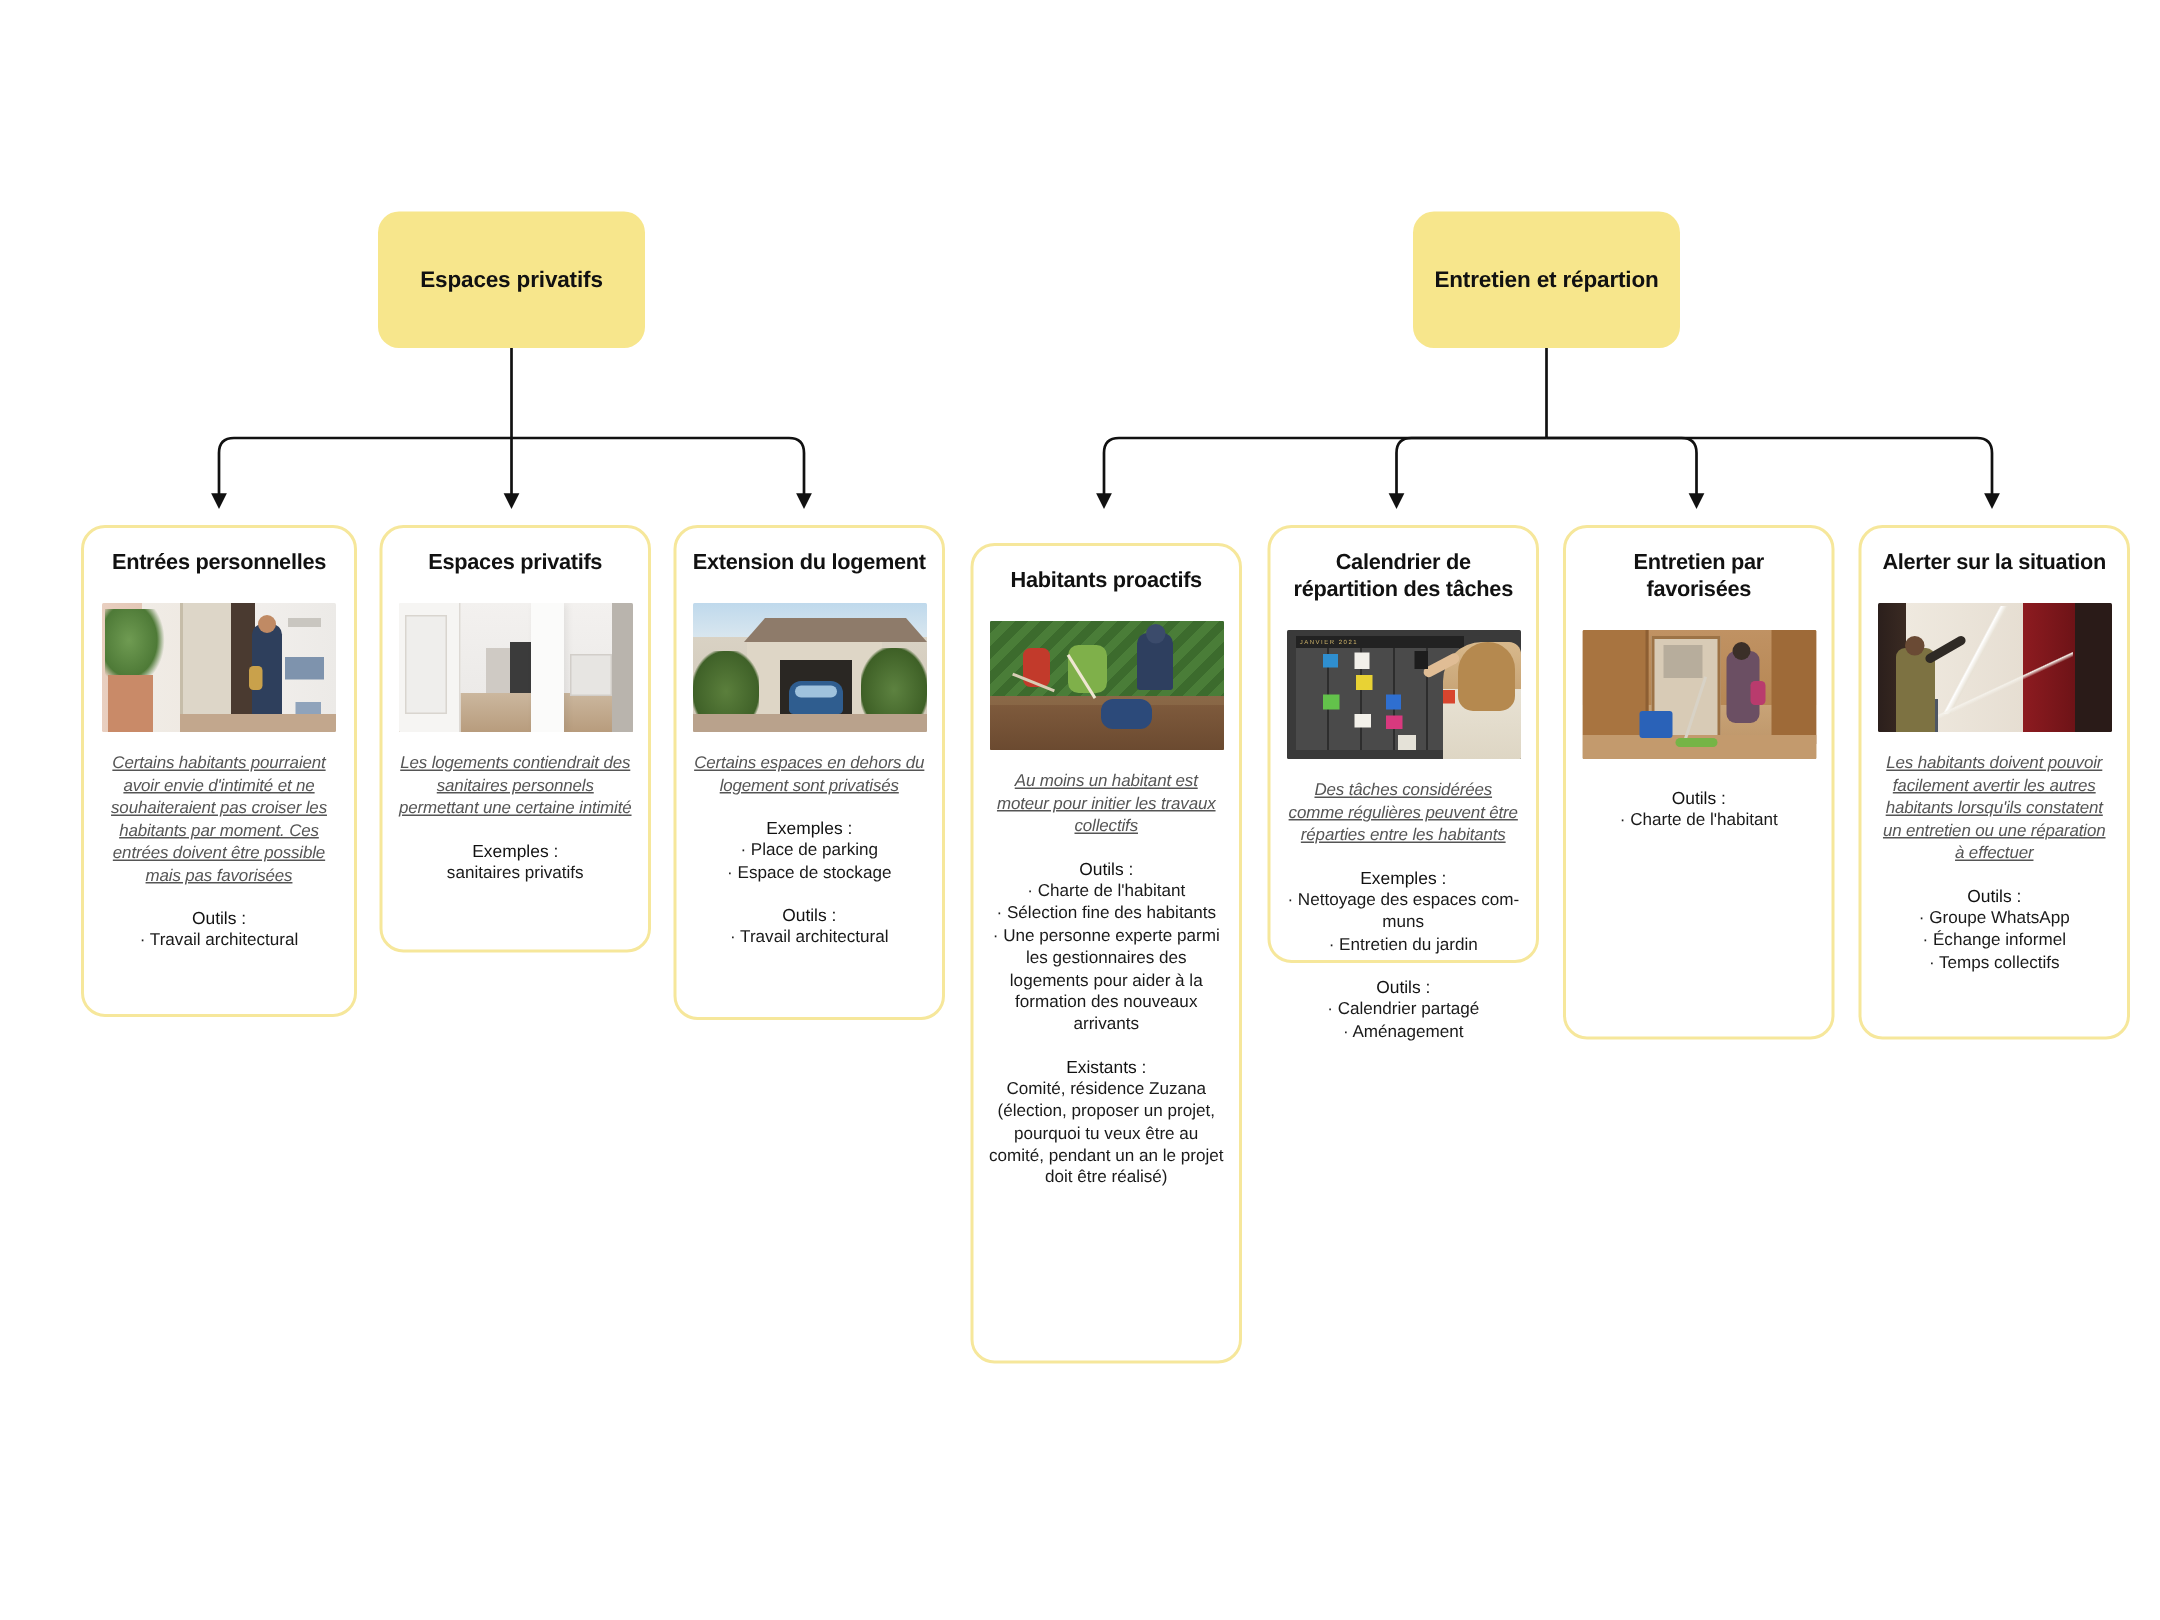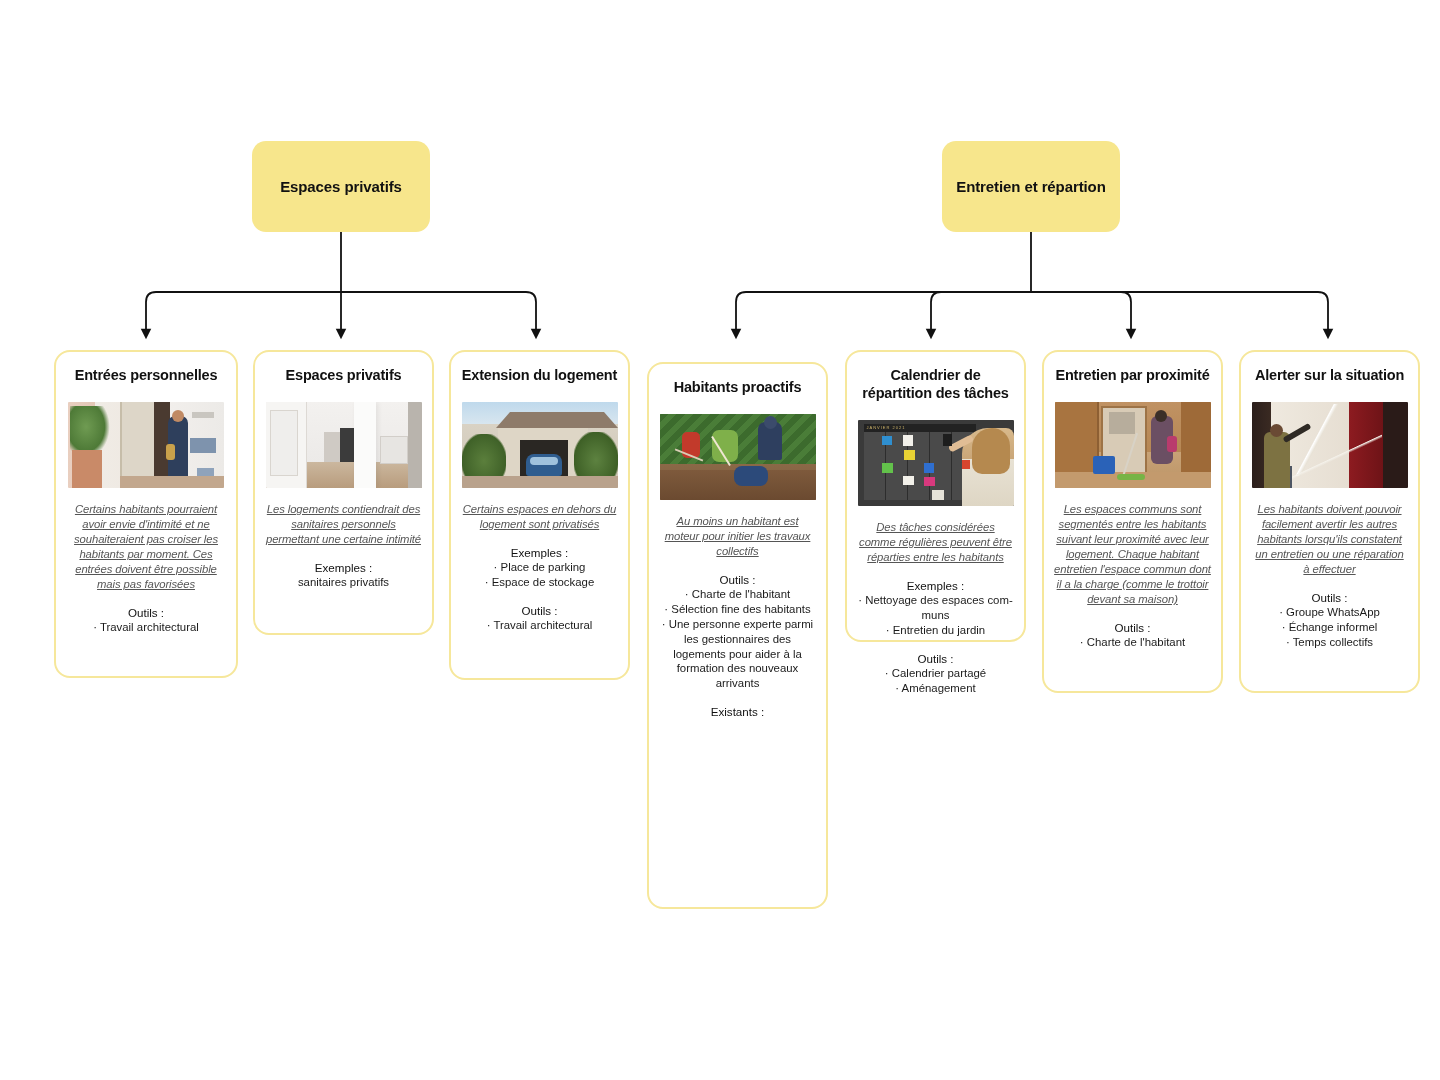--- a/index.html
+++ b/index.html
@@ -299,20 +299,21 @@
     <div class="sect">
       <div class="sect-title">Outils :</div>
       <div class="sect-item">· Charte de l'habitant</div>
       <div class="sect-item">· Sélection fine des habitants</div>
       <div class="sect-item">· Une personne experte parmi les gestionnaires des logements pour aider à la formation des nouveaux arrivants</div>
     </div>
 
 
     <div class="sect">
       <div class="sect-title">Existants :</div>
+      <div class="sect-item">Comité, résidence Zuzana (élection, proposer un projet, pourquoi tu veux être au comité, pendant un an le projet doit être réalisé)</div>
     </div>
   </div>
 
   <div class="card" style="left:829px;top:350px;width:181px;height:292px;">
     <div class="card-title">Calendrier de répartition des tâches</div>
     <div class="card-photo">
       <div class="ph p5">
         <div class="grid"></div>
           <div class="hdr"></div>
           <div class="hdrt">JANVIER 2021</div>
@@ -338,37 +339,36 @@
       <div class="sect-item">· Entretien du jardin</div>
     </div>
     <div class="sect">
       <div class="sect-title">Outils :</div>
       <div class="sect-item">· Calendrier partagé</div>
       <div class="sect-item">· Aménagement</div>
     </div>
   </div>
 
   <div class="card" style="left:1026px;top:350px;width:181px;height:343px;">
-    <div class="card-title">Entretien par proximité</div>
+    <div class="card-title">Entretien par favorisées</div>
     <div class="card-photo">
       <div class="ph p6">
         <div class="dL"></div>
           <div class="dM"></div>
           <div class="dMg"></div>
           <div class="dR"></div>
         <div class="floor6"></div>
           <div class="buck"></div>
           <div class="mop"></div>
           <div class="mophd"></div>
         <div class="per"></div>
           <div class="perh"></div>
           <div class="bagp"></div>
       </div>
     </div>
-    <div class="card-desc">Les espaces communs sont segmentés entre les habitants suivant leur proximité avec leur logement. Chaque habitant entretien l'espace commun dont il a la charge (comme le trottoir devant sa maison)</div>
     <div class="sect">
       <div class="sect-title">Outils :</div>
       <div class="sect-item">· Charte de l'habitant</div>
     </div>
   </div>
 
   <div class="card" style="left:1223px;top:350px;width:181px;height:343px;">
     <div class="card-title">Alerter sur la situation</div>
     <div class="card-photo">
       <div class="ph p7">

